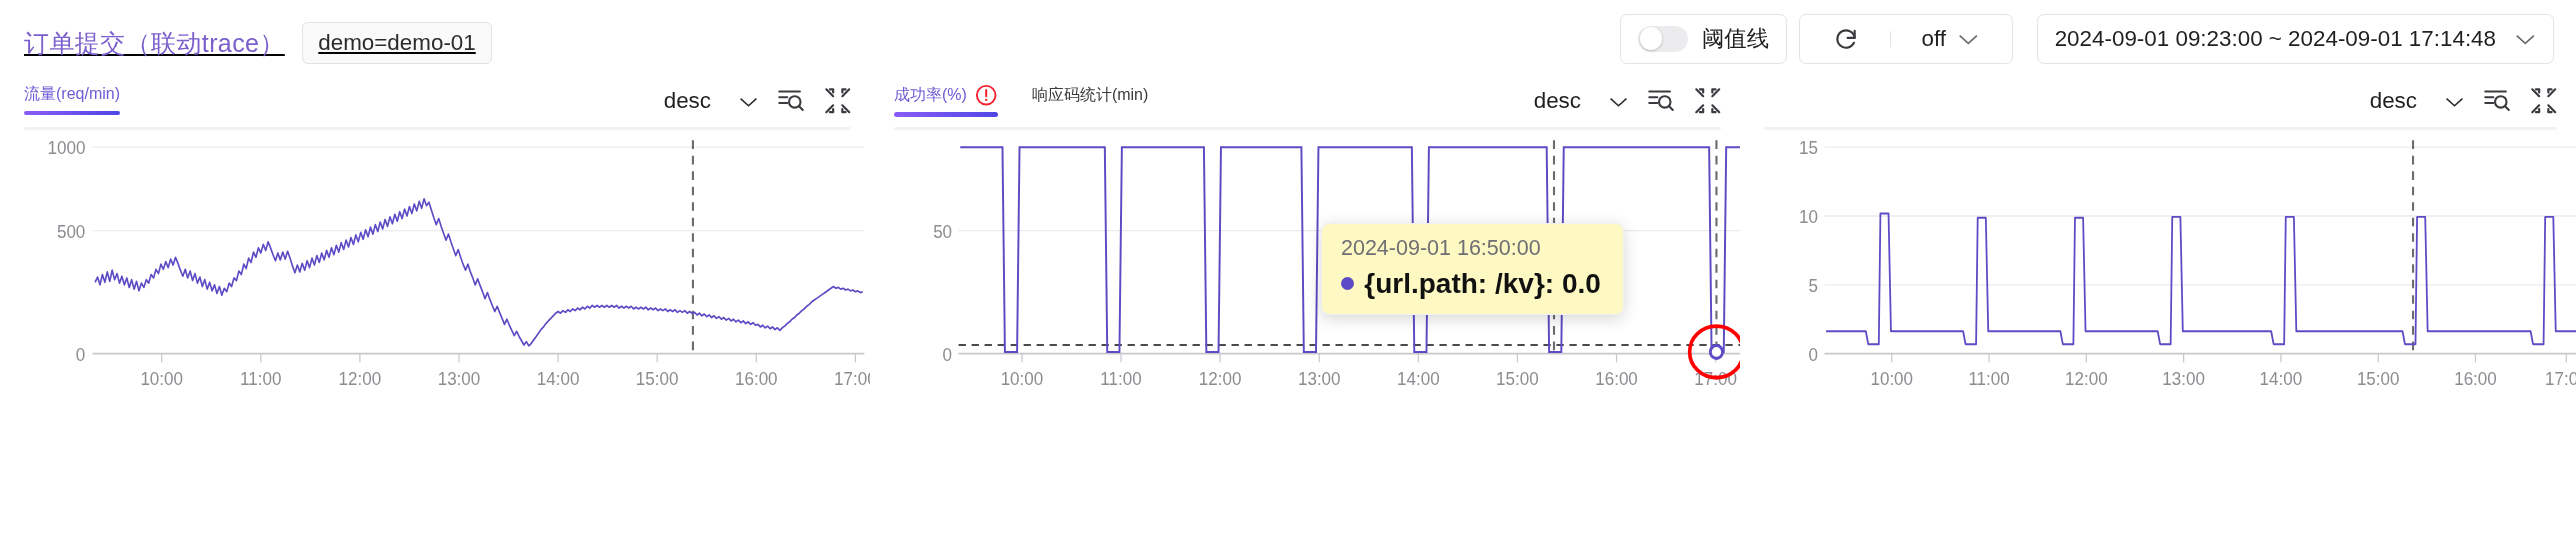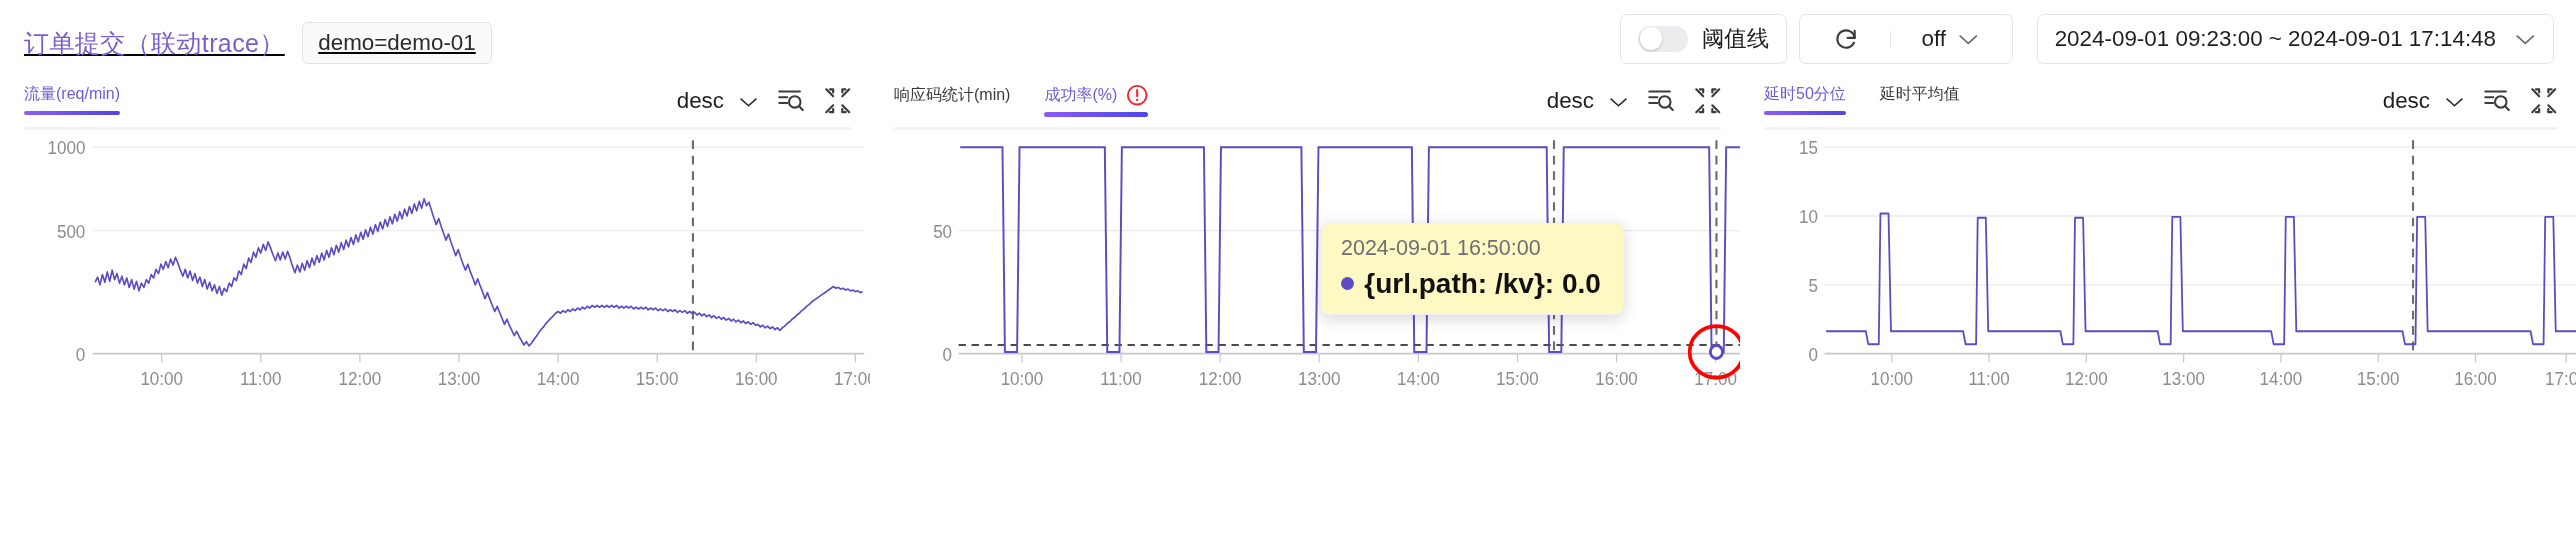--- a/index.html
+++ b/index.html
@@ -54,21 +54,21 @@
   .tabs { position:absolute; left:24px; top:6.9px; display:flex; align-items:center; gap:34px; }
   .tab { position:relative; font-size:16px; color:#3a3a3a; padding-bottom:10.3px; white-space:nowrap; display:flex; align-items:center; gap:8.6px;}
   .tab.active { color:#6f5bd6; }
   .tab.active::after {
     content:""; position:absolute; left:0; right:0; bottom:0; height:4.3px;
     background: linear-gradient(90deg,#8b5cf6,#4f46e5); border-radius:2.6px;
   }
   .warn-ic { width:22.4px; height:22.4px; display:block; }
 
   .head-actions { position:absolute; right:19px; top:10.3px; display:flex; align-items:center; gap:19px; }
-  .sortsel { font-size:22.4px; color:#1f1f1f; display:flex; align-items:center; gap:15px; white-space:nowrap; }
+  .sortsel { font-size:22.4px; color:#1f1f1f; display:flex; align-items:center; gap:28px; white-space:nowrap; }
   .icon-btn { width:27.5px; height:27.5px; display:block; }
 
   .head-rule { position:absolute; left:24px; right:19px; bottom:0; height:3.4px; background:#f2f2f4; border-radius:1.7px; }
 
   .plot { position:absolute; left:0; top:53px; width:100%; height:406px;padding-left:48px; }
   .plot svg { display:block; width:100%; height:100%; }
 
   
   .tooltip {
     position:absolute; left:1353px; top:287px; z-index:20;
@@ -214,30 +214,30 @@
           <line x1="794" y1="12" x2="794" y2="262" stroke="#6b6b70" stroke-width="2.6" stroke-dasharray="10 8"></line>
 
           <polyline fill="none" stroke="#5b4bc4" stroke-width="2" stroke-linejoin="round" points="58,177 61,171 64,180 67,168 70,177 73,165 76,176 79,163 82,174 85,167 88,178 91,170 94,180 97,172 100,183 103,174 106,185 109,176 112,187 115,178 118,183 121,174 124,178 127,168 130,172 133,162 136,167 139,156 142,162 145,153 148,160 151,150 154,157 157,148 160,155 163,163 166,170 169,162 172,172 175,164 178,175 181,167 184,178 187,171 190,182 193,174 196,185 199,177 202,187 205,180 208,190 211,182 214,192 217,184 220,188 223,178 226,182 229,172 232,175 235,164 238,168 241,156 244,161 247,149 250,154 253,142 256,148 259,137 262,143 265,133 268,140 271,130 274,137 277,145 280,152 283,143 286,151 289,142 292,150 295,141 298,149 301,158 304,166 307,157 310,165 313,155 316,163 319,152 322,160 325,149 328,157 331,146 334,154 337,143 340,151 343,140 346,148 349,137 352,145 355,134 358,142 361,131 364,139 367,128 370,136 373,125 376,133 379,122 382,130 385,119 388,127 391,116 394,124 397,113 400,121 403,110 406,118 409,107 412,115 415,104 418,112 421,101 424,109 427,98 430,106 433,95 436,103 439,92 442,100 445,89 448,97 451,86 454,94 457,83 460,91 463,80 466,88 469,84 472,93 475,102 478,110 481,103 484,112 487,120 490,128 493,121 496,130 499,138 502,146 505,139 508,148 511,156 514,163 517,156 520,165 523,172 526,180 529,173 532,181 535,188 538,196 541,189 544,197 547,204 550,211 553,205 556,212 559,219 562,226 565,220 568,227 571,233 574,239 577,234 580,240 583,245 586,250 589,246 592,251 595,248 598,244 601,240 604,236 607,232 610,229 613,225 616,222 619,219 622,216 625,213 628,211 631,213 634,210 637,212 640,209 643,211 646,208 649,210 652,207 655,209 658,206 661,208 664,205 667,207 670,204 673,206 676,204 679,206 682,204 685,206 688,204 691,206 694,204 697,206 700,204 703,207 706,205 709,207 712,205 715,207 718,205 721,208 724,206 727,208 730,206 733,208 736,206 739,209 742,207 745,209 748,207 751,210 754,208 757,210 760,208 763,211 766,209 769,211 772,209 775,212 778,210 781,212 784,210 787,213 790,211 793,213 796,212 799,215 802,213 805,216 808,214 811,217 814,215 817,218 820,216 823,219 826,217 829,220 832,218 835,221 838,219 841,222 844,220 847,223 850,221 853,224 856,222 859,225 862,223 865,226 868,224 871,227 874,226 877,229 880,227 883,230 886,228 889,231 892,229 895,232 898,230 901,233 904,230 907,228 910,225 913,223 916,220 919,218 922,215 925,213 928,210 931,208 934,205 937,203 940,200 943,198 946,196 949,194 952,192 955,190 958,188 961,186 964,184 967,182 970,184 973,183 976,185 979,184 982,186 985,185 988,187 991,186 994,188 997,187 1000,189 1003,188"></polyline>
         </svg>
       </div>
     </div>
 
     <div class="panel p2">
       <div class="panel-head">
         <div class="tabs">
-          <div class="tab">
-            <span>响应码统计(min)</span>
-          </div>
           <div class="tab active">
             <span>成功率(%)</span>
             <svg class="warn-ic" viewBox="0 0 24 24">
               <circle cx="12" cy="12" r="10" fill="none" stroke="#f5222d" stroke-width="2"></circle>
               <path d="M12 6.5 V13.2" stroke="#f5222d" stroke-width="2.2" stroke-linecap="round"></path>
               <circle cx="12" cy="17" r="1.3" fill="#f5222d"></circle>
             </svg>
+          </div>
+          <div class="tab">
+            <span>响应码统计(min)</span>
           </div>
         </div>
         <div class="head-actions">
           <div class="sortsel">
             <span>desc</span>
             <span>
               <svg width="19" height="11.2" viewBox="0 0 24 14">
                   <path d="M2 2 L12 11 L22 2" fill="none" stroke="#2b2b2b" stroke-width="2"></path>
                 </svg>
             </span>
@@ -305,28 +305,20 @@
         <div class="tt-time">2024-09-01 16:50:00</div>
         <div class="tt-row">
           <span class="tt-dot"></span>
           <span>{url.path: /kv}: 0.0</span>
         </div>
       </div>
     </div>
 
     <div class="panel p3">
       <div class="panel-head">
-        <div class="tabs">
-          <div class="tab active">
-            <span>延时50分位</span>
-          </div>
-          <div class="tab">
-            <span>延时平均值</span>
-          </div>
-        </div>
         <div class="head-actions">
           <div class="sortsel">
             <span>desc</span>
             <span>
               <svg width="19" height="11.2" viewBox="0 0 24 14">
                   <path d="M2 2 L12 11 L22 2" fill="none" stroke="#2b2b2b" stroke-width="2"></path>
                 </svg>
             </span>
           </div>
           <svg class="icon-btn" viewBox="0 0 24 24">

